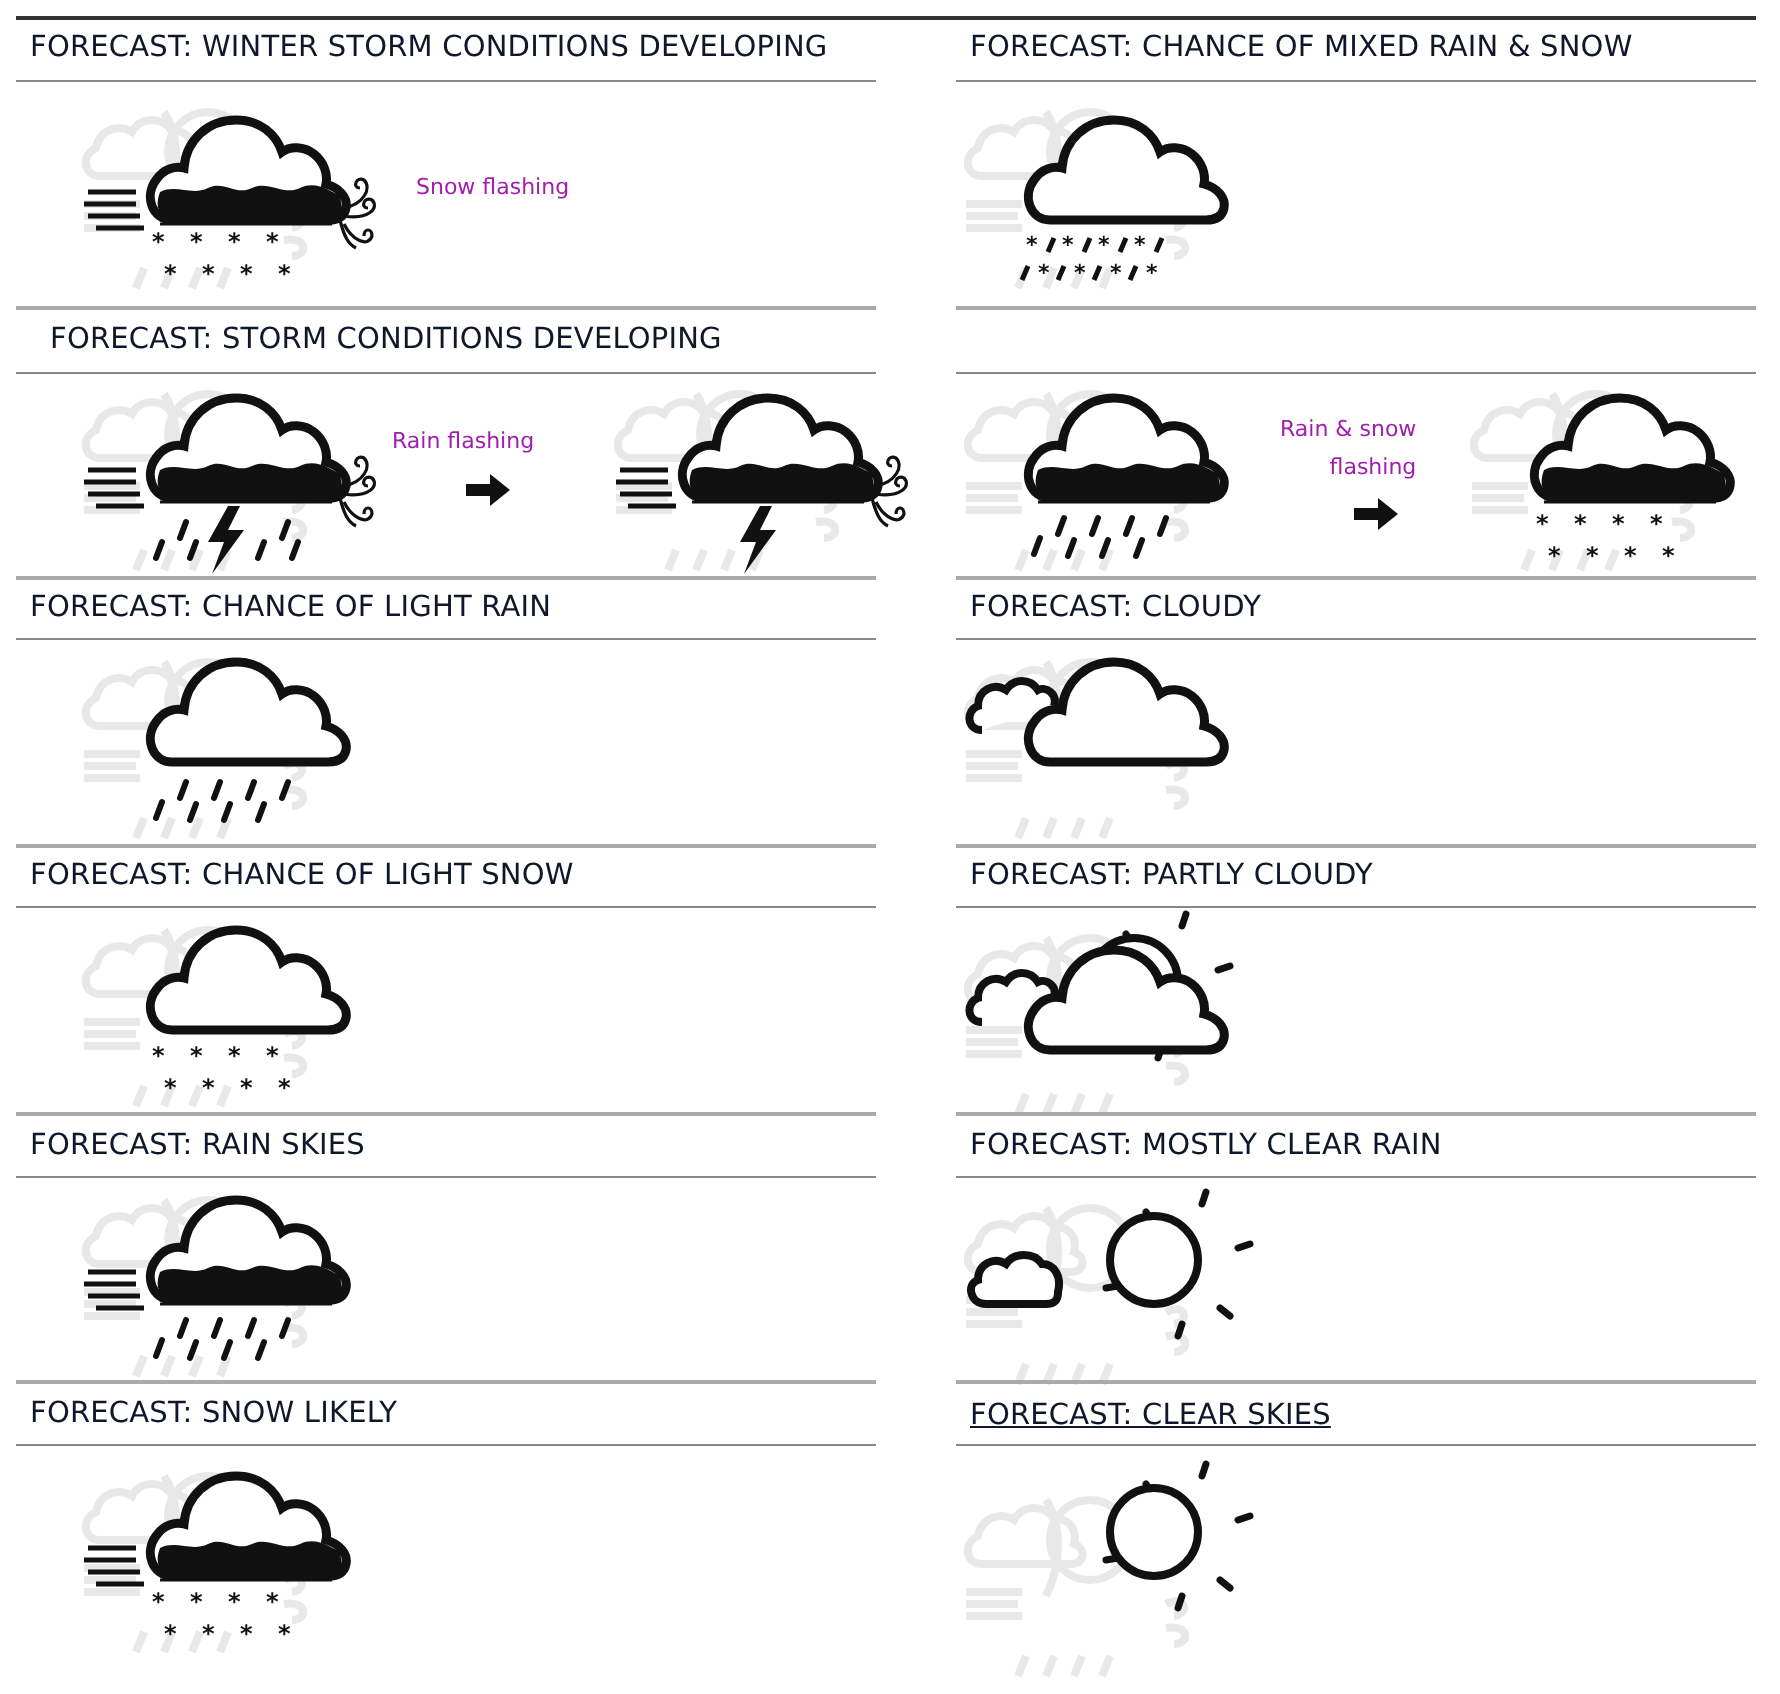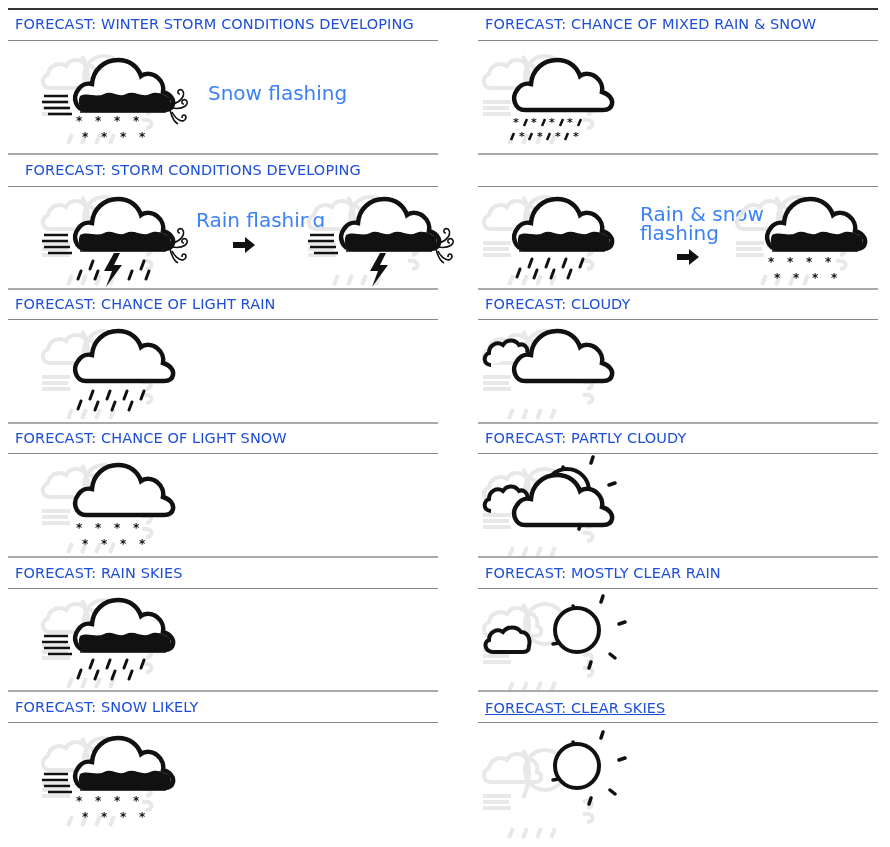--- a/index.html
+++ b/index.html
@@ -1,23 +1,23 @@
 <!DOCTYPE html>
 <html><head>
 <meta charset="utf-8">
 <style>
   html, body { margin:0; padding:0; background:#ffffff; }
   body { width:890px; height:847px; position:relative; overflow:hidden; font-family:"DejaVu Sans", sans-serif; color:#111; }
   .topline { position:absolute; left:8px; top:8px; width:870px; height:2px; background:#333; }
   .section { position:absolute; }
-  .title { position:absolute; left:7px; font-size:14.5px; letter-spacing:0.1px; white-space:nowrap; color:#1d4ed8; }
+  .title { position:absolute; left:7px; font-size:14.5px; letter-spacing:0.1px; white-space:nowrap; color:#0f172a; }
   .uline { position:absolute; left:0; height:1px; background:#888; }
   .sep { position:absolute; left:0; height:2px; background:#aaa; }
   .icon { position:absolute; }
-  .note { position:absolute; font-size:20px; text-align:left; line-height:19px; color:#3b82f6; }
+  .note { position:absolute; font-size:11px; text-align:right; line-height:19px; color:#a21caf; }
   .arrow { position:absolute; }
   svg { display:block; overflow:visible; }
 </style>
 </head>
 <body>
 
 <svg width="0" height="0" style="position:absolute">
   <defs>
 
     <path id="cloudPath" d="M12 58 C2 58 -2 46 4 38 C8 32 14 31 18 32 C19 18 30 8 44 8 C56 8 64 15 67 24 C71 21 78 21 83 25 C88 29 90 35 89 40 C96 42 100 47 99 52 C98 57 94 58 90 58 Z"></path>

